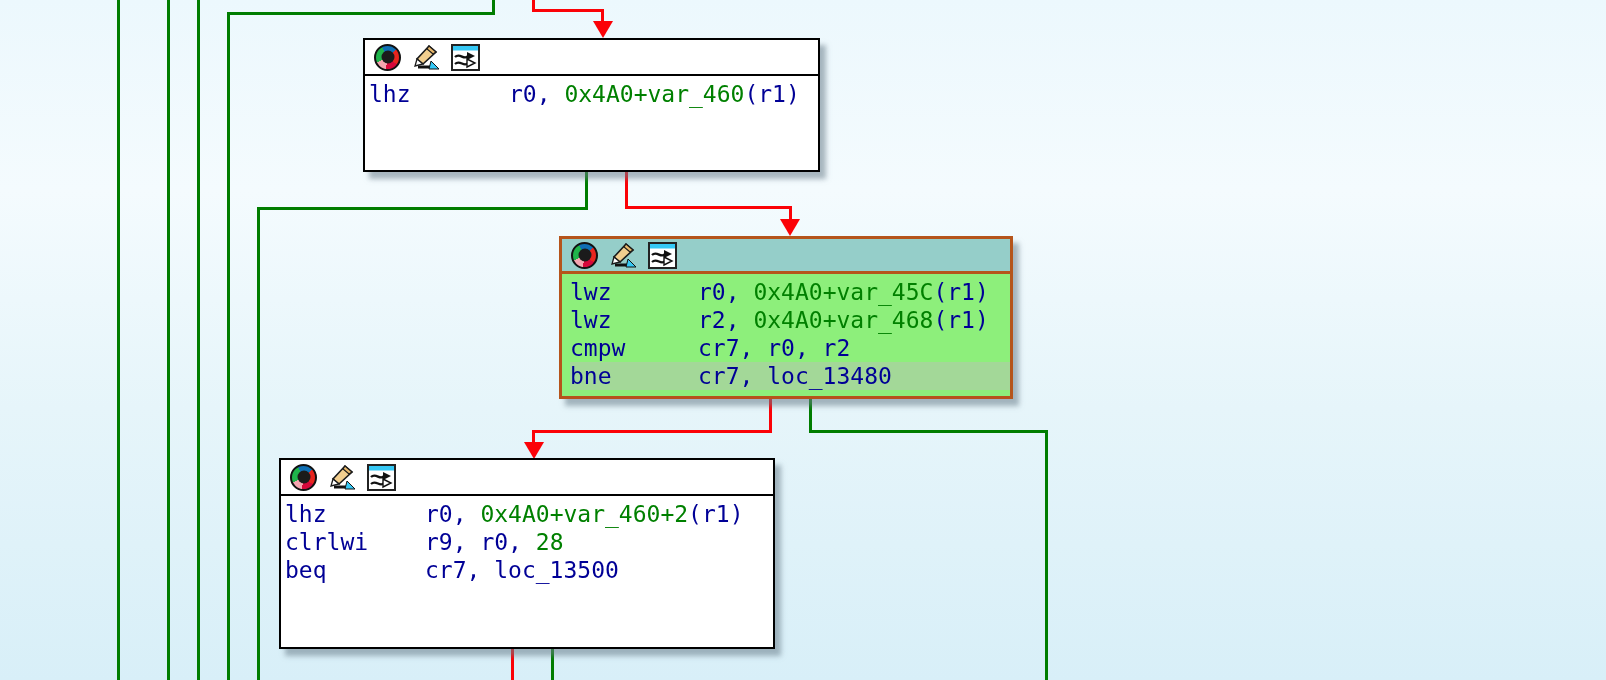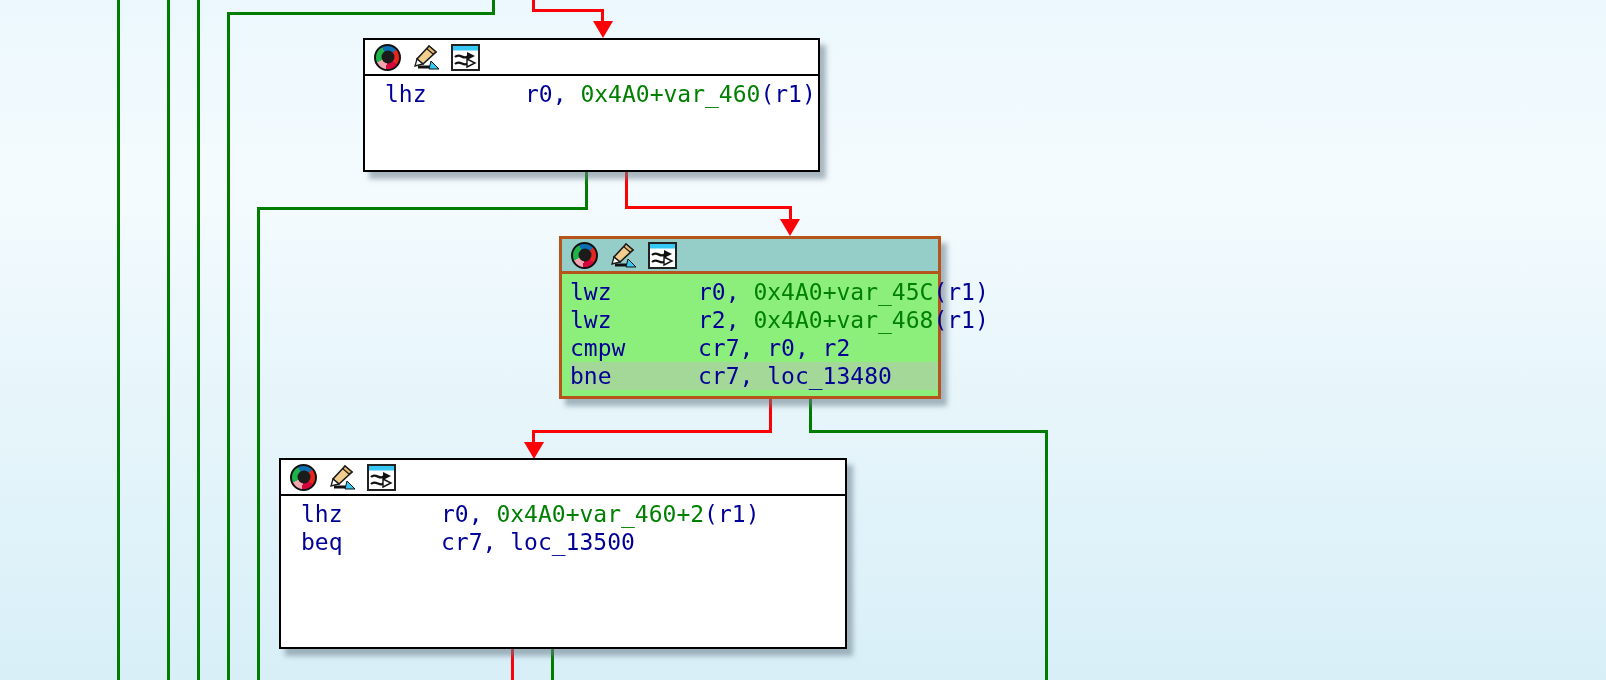--- a/index.html
+++ b/index.html
@@ -42,21 +42,21 @@
   }
   .title-bar{
     height:36px;border-bottom:2px solid var(--block-border);
     display:flex;align-items:center;gap:11px;padding-left:9px;
     background:var(--block-bg);
   }
   .block.selected .title-bar{
     border-bottom:3px solid var(--selected-border);
     background:var(--selected-title-bg);height:35px;
   }
-  .body{padding:4px 0 4px 20px;}
+  .body{padding:4px 0 4px 4px;}
   .block.selected .body{padding-left:8px;}
   .ins{line-height:28px;font-size:23px;color:var(--text-code);white-space:pre;}
   .ins .mn{display:inline-block;width:140px;}
   .block.selected .ins .mn{width:128px;}
   .ins .num{color:var(--text-number);}
   .ins.cur{background:var(--current-line-bg);margin-right:0;}
   
   .icn{display:inline-block;flex:none;}
   .wheel{
     width:27px;height:27px;border-radius:50%;
@@ -131,21 +131,21 @@
           <path d="M4 20 C 9 15, 13 24, 17 19" fill="none" stroke="#111" stroke-width="2.2"></path>
           <polygon points="16,15 24,19 16,23" fill="#fff" stroke="#111" stroke-width="1.4"></polygon>
         </svg>
       </span>
     </div>
     <div class="body">
         <div class="ins"><span class="mn">lhz</span><span>r0, </span><span class="num">0x4A0+var_460</span><span>(r1)</span></div>
       </div>
   </div>
 
-  <div class="block selected" style="left:559px;top:236px;width:382px;height:163px">
+  <div class="block selected" style="left:559px;top:236px;width:454px;height:163px">
     <div class="title-bar">
       <span class="icn wheel"></span>
       <span class="icn">
         <svg width="28" height="27" viewBox="0 0 28 27">
           <polygon points="17,2 24,8 11,20 5,15" fill="#F2CE8E" stroke="#1a1a1a" stroke-width="1.6"></polygon>
           <polygon points="17,2 24,8 21,10 15,5" fill="#E8B86B" stroke="#1a1a1a" stroke-width="1.2"></polygon>
           <polygon points="5,15 11,20 3,22" fill="#fff" stroke="#1a1a1a" stroke-width="1.3"></polygon>
           <path d="M6 23 L22 23" stroke="#111" stroke-width="3"></path>
           <polygon points="19,17 27,25 17,25" fill="#35C8F5" stroke="#111" stroke-width="1"></polygon>
         </svg>
@@ -162,21 +162,21 @@
       </span>
     </div>
     <div class="body">
         <div class="ins"><span class="mn">lwz</span><span>r0, </span><span class="num">0x4A0+var_45C</span><span>(r1)</span></div>
         <div class="ins"><span class="mn">lwz</span><span>r2, </span><span class="num">0x4A0+var_468</span><span>(r1)</span></div>
         <div class="ins"><span class="mn">cmpw</span><span>cr7, r0, r2</span></div>
         <div class="ins cur"><span class="mn">bne</span><span>cr7, loc_13480</span></div>
       </div>
   </div>
 
-  <div class="block" style="left:279px;top:458px;width:568px;height:191px">
+  <div class="block" style="left:279px;top:458px;width:496px;height:191px">
     <div class="title-bar">
       <span class="icn wheel"></span>
       <span class="icn">
         <svg width="28" height="27" viewBox="0 0 28 27">
           <polygon points="17,2 24,8 11,20 5,15" fill="#F2CE8E" stroke="#1a1a1a" stroke-width="1.6"></polygon>
           <polygon points="17,2 24,8 21,10 15,5" fill="#E8B86B" stroke="#1a1a1a" stroke-width="1.2"></polygon>
           <polygon points="5,15 11,20 3,22" fill="#fff" stroke="#1a1a1a" stroke-width="1.3"></polygon>
           <path d="M6 23 L22 23" stroke="#111" stroke-width="3"></path>
           <polygon points="19,17 27,25 17,25" fill="#35C8F5" stroke="#111" stroke-width="1"></polygon>
         </svg>
@@ -187,17 +187,18 @@
           <rect x="2" y="2" width="25" height="4.5" fill="#35C8F5"></rect>
           <path d="M4 13 C 9 8, 13 17, 17 12" fill="none" stroke="#111" stroke-width="2.4"></path>
           <polygon points="16,8 24,12 16,16" fill="#111"></polygon>
           <path d="M4 20 C 9 15, 13 24, 17 19" fill="none" stroke="#111" stroke-width="2.2"></path>
           <polygon points="16,15 24,19 16,23" fill="#fff" stroke="#111" stroke-width="1.4"></polygon>
         </svg>
       </span>
     </div>
     <div class="body">
         <div class="ins"><span class="mn">lhz</span><span>r0, </span><span class="num">0x4A0+var_460+2</span><span>(r1)</span></div>
+        <div class="ins"><span class="mn">clrlwi</span><span>r9, r0, </span><span class="num">28</span></div>
         <div class="ins"><span class="mn">beq</span><span>cr7, loc_13500</span></div>
       </div>
   </div>
 
 </div>
 
 </body></html>

